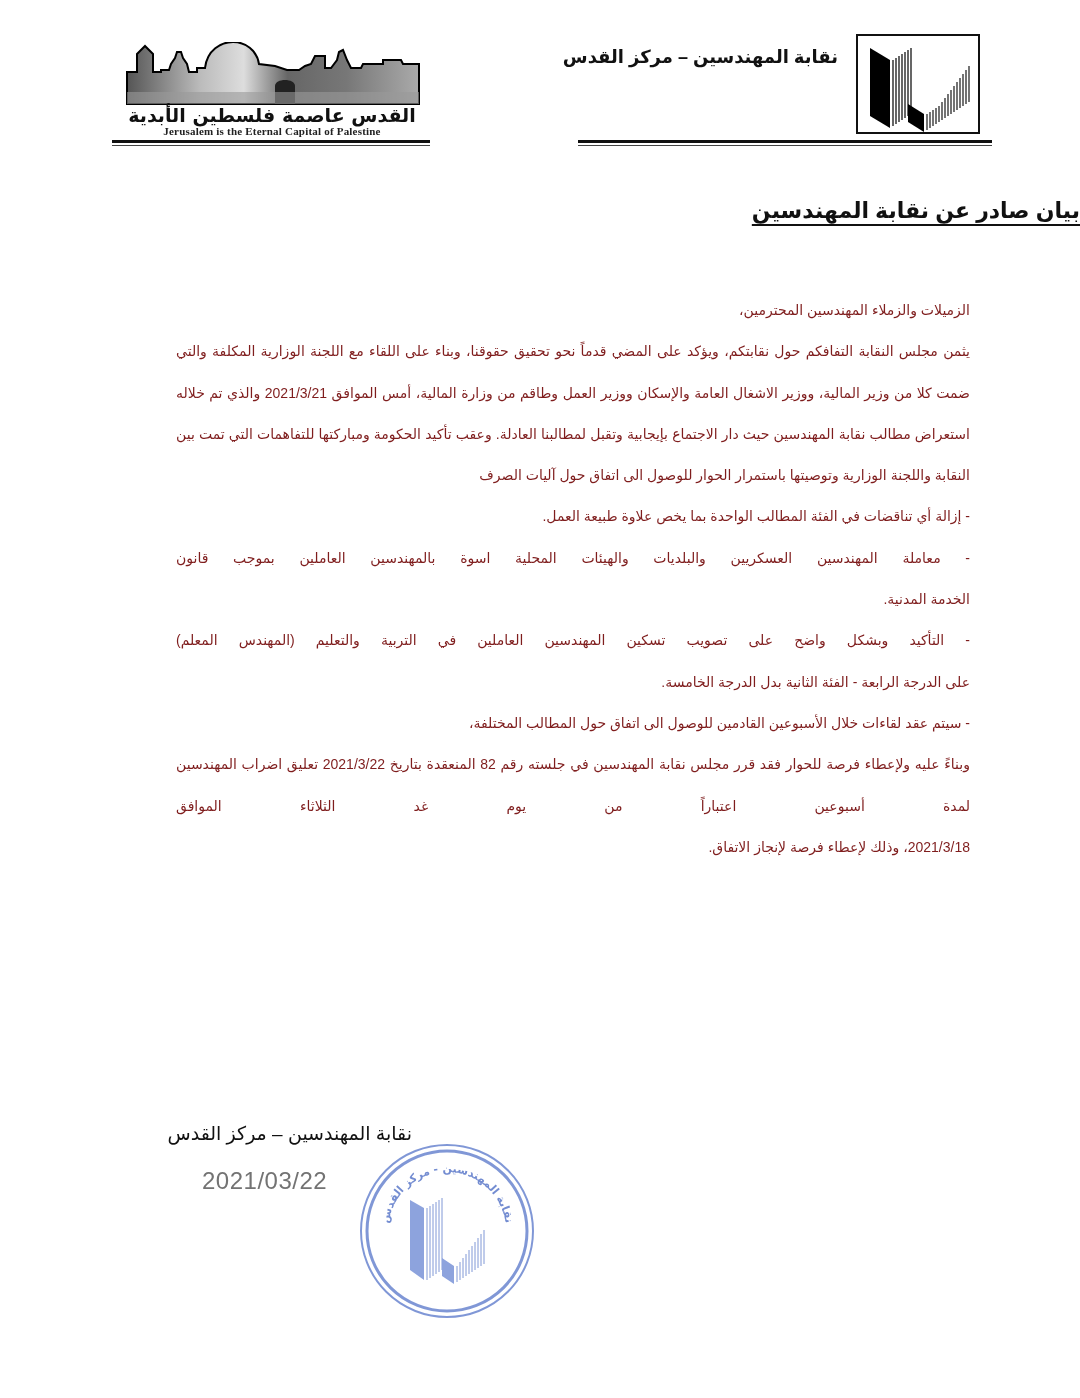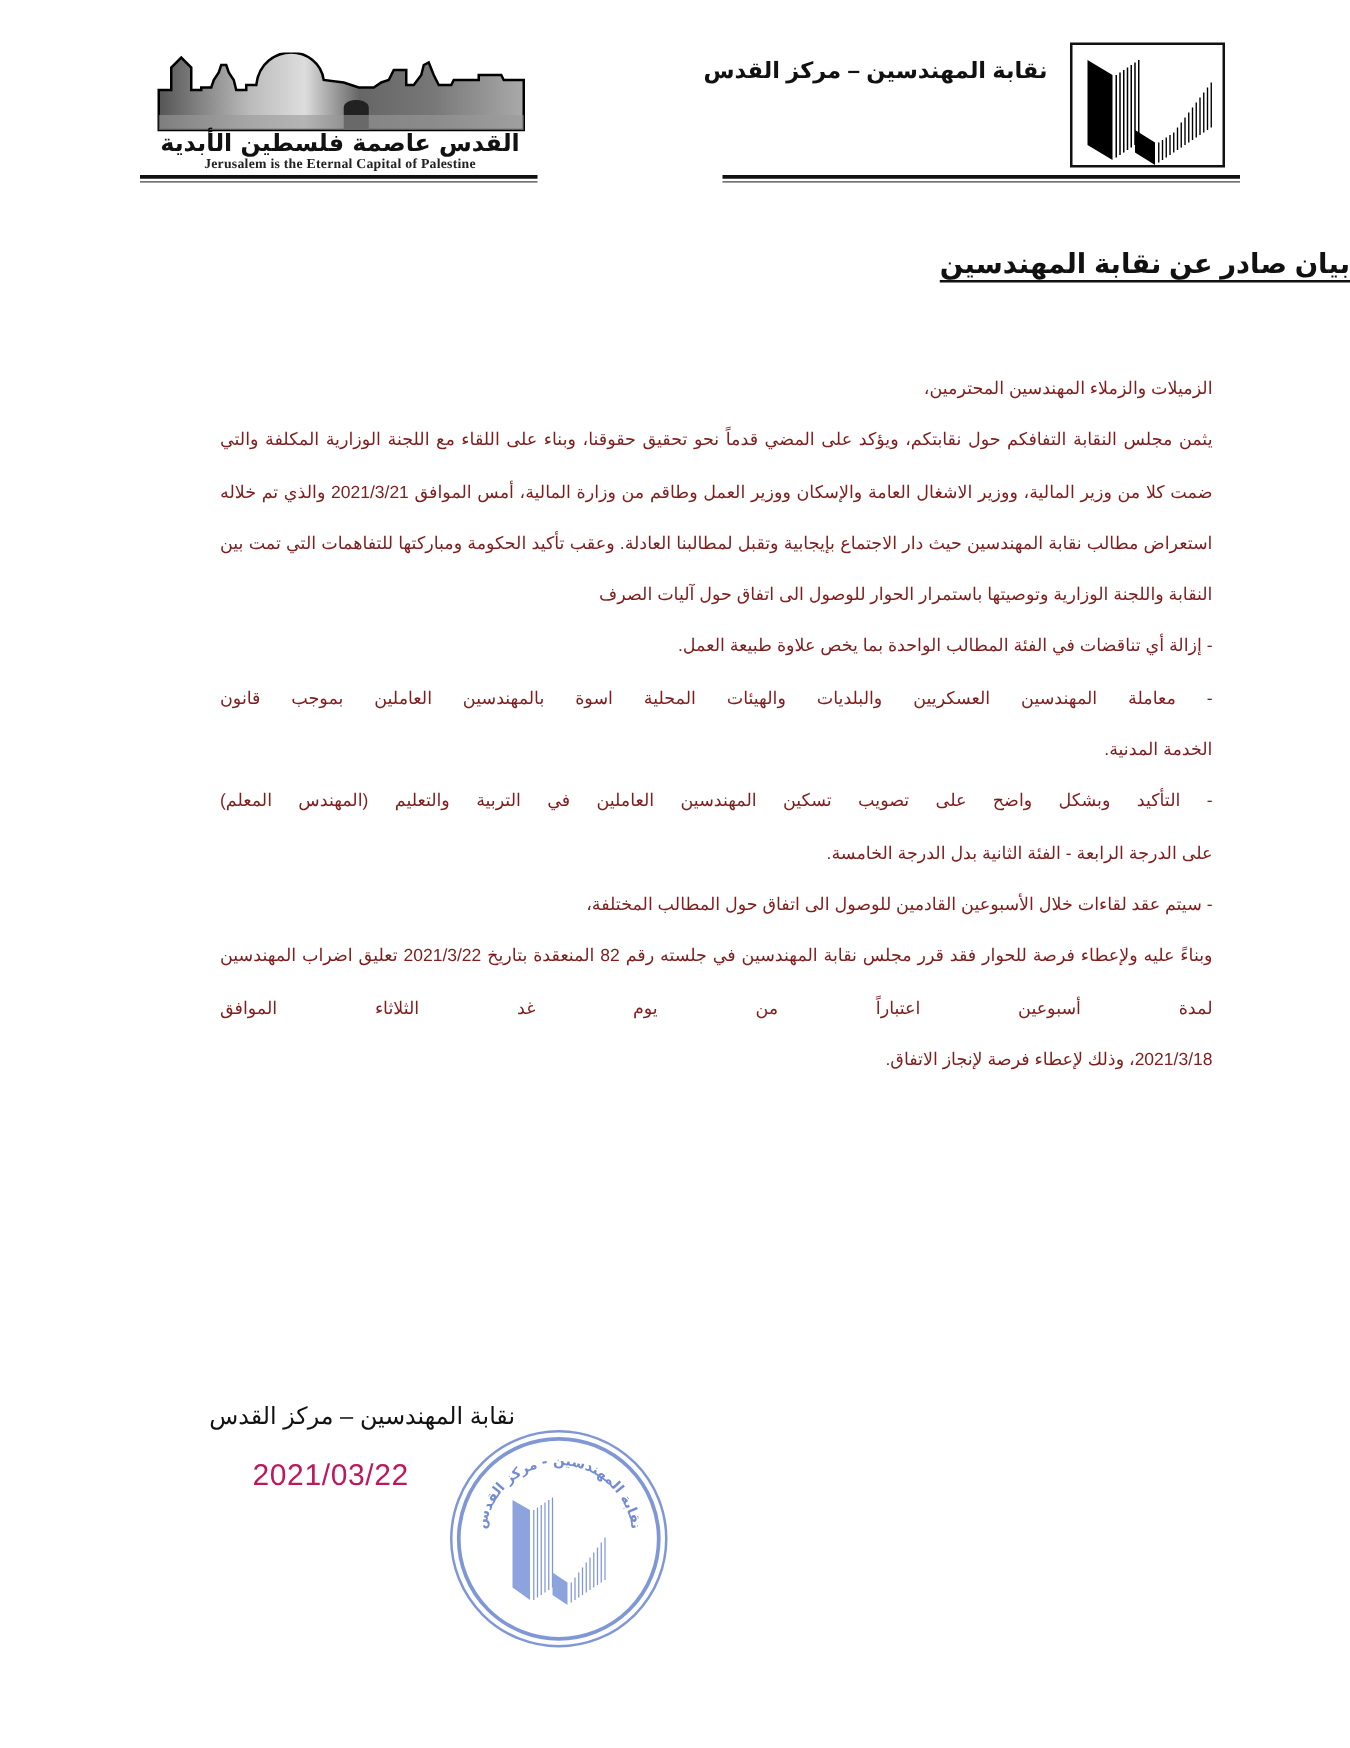--- a/index.html
+++ b/index.html
@@ -27,21 +27,21 @@
     .doc-title span { font-weight: bold; font-size: 22px; text-decoration: underline; text-underline-offset: 6px; text-decoration-thickness: 2px; color: #111; margin-left: 20px; }
 
     
     .body-text { position: absolute; left: 136px; top: 290px; width: 794px; direction: rtl; font-size: 14px; line-height: 41.3px; color: #7f1d1d; margin-left: 40px; }
     .body-text p { margin: 0; }
     .body-text .just { text-align: justify; text-align-last: justify; }
     .body-text .right { text-align: right; }
 
     
     .sig-name { position: absolute; right: 668px; top: 1122px; direction: rtl; font-size: 19px; color: #111; }
-    .sig-date { position: absolute; left: 202px; top: 1167px; font-size: 24px; color: #be185d; letter-spacing: 0.5px; }
+    .sig-date { position: absolute; left: 202px; top: 1167px; font-size: 24px; color: #737373; letter-spacing: 0.5px; }
 
     .stamp { position: absolute; left: 358px; top: 1142px; width: 178px; height: 178px; opacity: 0.85; }
   </style>
 </head>
 <body>
 
 <div class="header">
   <div class="jer-banner">
     <svg class="jer-skyline" viewBox="0 0 296 64" preserveAspectRatio="none">
       <defs>

